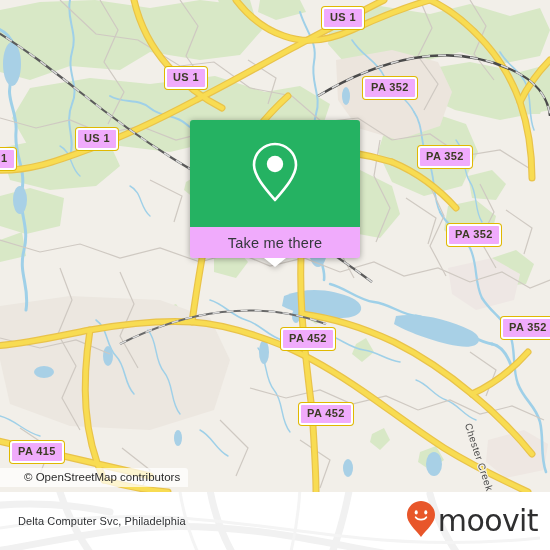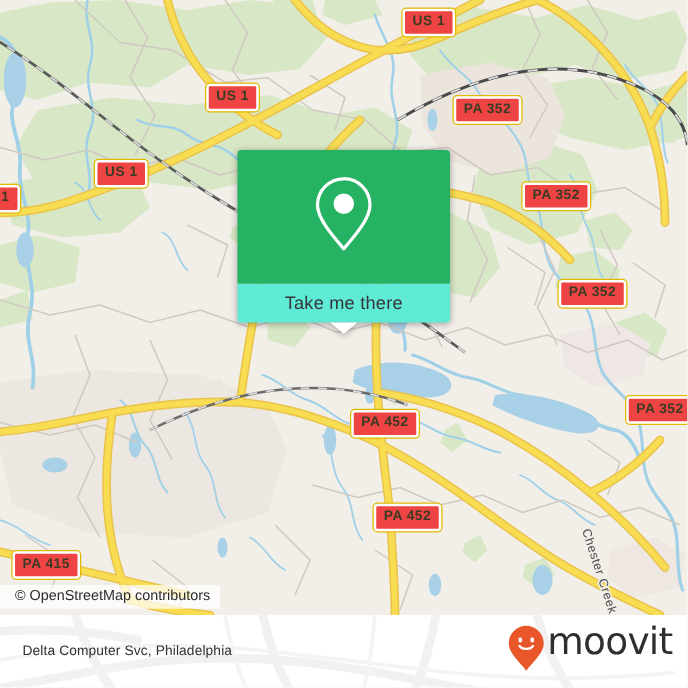--- a/index.html
+++ b/index.html
@@ -10,21 +10,21 @@
   }
   #app{position:relative;width:550px;height:550px;overflow:hidden;}
 
   
   #map-area{position:absolute;left:0;top:0;width:550px;height:492px;overflow:hidden;background:#f2efe9;}
   #map-svg{position:absolute;left:0;top:0;}
 
   
   .shield{
     position:absolute;
-    background:#ef4444;
+    background:#f0abfc;
     border:2px solid #ffffff;
     box-shadow:0 0 0 1px #e0b800;
     border-radius:3px;
     color:#3b3b24;
     font-size:11px;
     font-weight:bold;
     line-height:1;
     padding:3px 6px 4px 6px;
     white-space:nowrap;
     letter-spacing:.4px;
@@ -46,55 +46,55 @@
   
   #popup{
     position:absolute;left:190px;top:120px;width:170px;
     filter:drop-shadow(0 1px 3px rgba(0,0,0,.35));
   }
   #popup-top{
     background:#25b262;height:107px;border-radius:3px 3px 0 0;
     display:flex;align-items:center;justify-content:center;
   }
   #popup-bottom{
-    background:#5eead4;height:31px;border-radius:0 0 3px 3px;
+    background:#f0abfc;height:31px;border-radius:0 0 3px 3px;
     display:flex;align-items:center;justify-content:center;
   }
   #popup-label{font-size:14.5px;color:#33373b;letter-spacing:.2px;}
   #popup-tail{
     position:absolute;left:50%;margin-left:-11px;top:138px;
     width:0;height:0;
     border-left:11px solid transparent;
     border-right:11px solid transparent;
     border-top:9px solid #ffffff;
   }
 
   
   #attribution{
     position:absolute;left:0;top:468px;
     background:rgba(255,255,255,.72);
-    padding:3px 8px 4px 12px;
+    padding:3px 8px 4px 24px;
     font-size:11.5px;color:#2b2b2b;
     border-radius:0 3px 0 0;
     white-space:nowrap;
   }
 
   
   #footer{
     position:absolute;left:0;top:492px;width:550px;height:58px;
     background:#ffffff;overflow:hidden;
   }
   #footer-watermark{position:absolute;left:0;top:-60px;opacity:1;}
   #footer-title{
     position:absolute;left:18px;top:50%;transform:translateY(-50%);
     font-size:11px;color:#2e3033;letter-spacing:.1px;white-space:nowrap;
   }
   #brand{
     position:absolute;right:12px;top:50%;transform:translateY(-50%);
-    display:flex;align-items:flex-start;gap:2px;
+    display:flex;align-items:center;gap:2px;
   }
   #brand-word{
     font-size:30px;color:#2f2f30;letter-spacing:-0.6px;
     font-family:"DejaVu Sans","Liberation Sans",sans-serif;
     line-height:1;font-weight:400;
   }
 </style>
 </head>
 <body>
 

